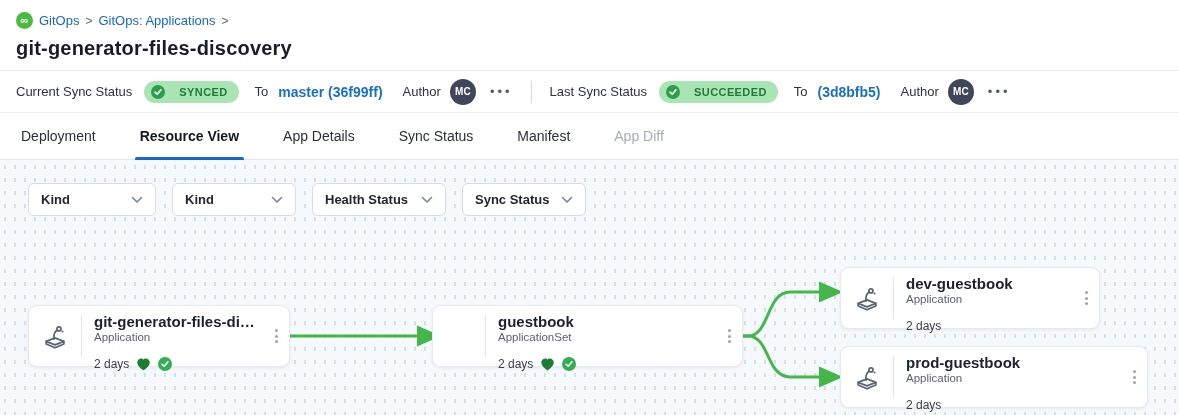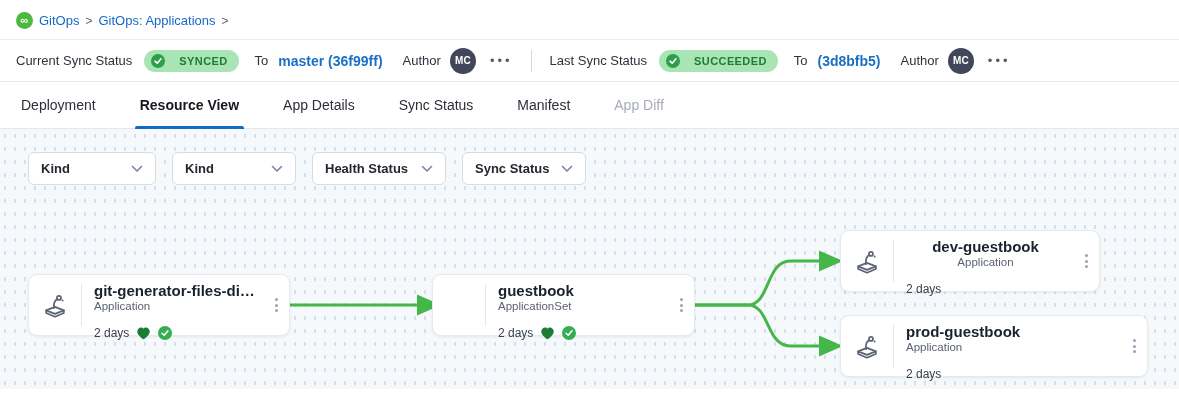--- a/index.html
+++ b/index.html
@@ -70,34 +70,35 @@
   .node-body { flex:1; padding:7px 8px 6px 12px; min-width:0; }
   .node-title { font-size:15px; font-weight:600; color:#1b222d;
     white-space:nowrap; overflow:hidden; text-overflow:ellipsis; }
   .node-kind { font-size:11.5px; color:#5a6270; margin-top:1px; }
   .node-meta { display:flex; align-items:center; gap:7px; margin-top:14px;
     font-size:12px; color:#39404d; }
   .kebab-v { width:26px; display:flex; flex-direction:column; gap:2.5px;
     align-items:center; justify-content:center; cursor:pointer; }
   .kebab-v span { width:3px; height:3px; border-radius:50%; background:#99a2b4; }
 
-  .n1{left:28px; top:145px;} .n2{left:432px; top:145px; width:263px;}
-  .n3{left:840px; top:101px; width:260px;text-align:center;} .n4{left:840px; top:186px; width:308px;}
+  .n1{left:28px; top:145px;} .n2{left:432px; top:145px; width:311px;}
+  .n3{left:840px; top:107px; width:260px;} .n4{left:840px; top:186px; width:308px;}
 </style>
 </head>
 <body>
 
 <div class="header">
   <div class="breadcrumb">
     <span class="crumb-logo">∞</span>
     <a class="crumb-link">GitOps</a>
     <span class="crumb-sep">&gt;</span>
     <a class="crumb-link">GitOps: Applications</a>
     <span class="crumb-sep">&gt;</span>
   </div>
+  <div class="page-title">git-generator-files-discovery</div>
 </div>
 
 <div class="statusbar">
   <span class="sb-label">Current Sync Status</span>
   <span class="badge">
     <svg width="14" height="14" viewBox="0 0 14 14">
       <circle cx="7" cy="7" r="7" fill="#2d9e4a"></circle>
       <polyline points="4,7.2 6.2,9.2 10,4.8" fill="none" stroke="#fff" stroke-width="1.6" stroke-linecap="round" stroke-linejoin="round"></polyline>
     </svg>
     <span class="badge-txt">SYNCED</span>

